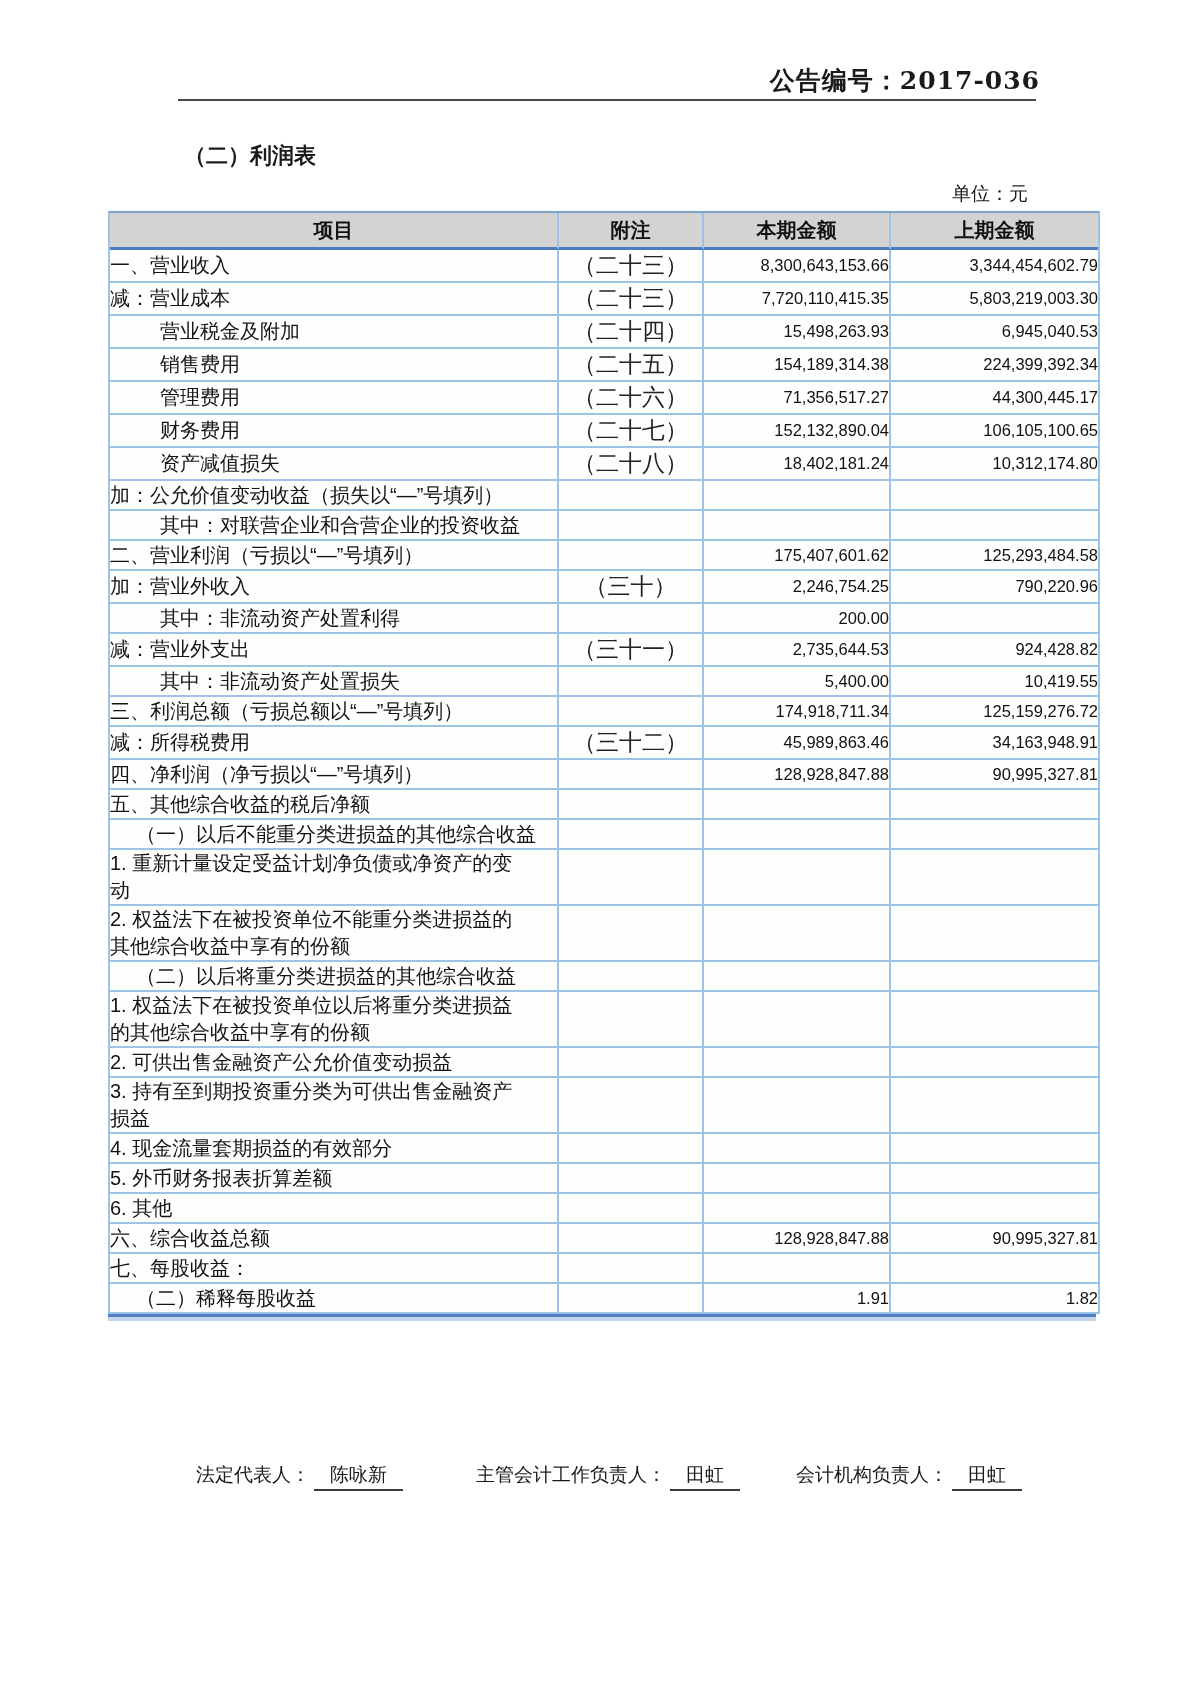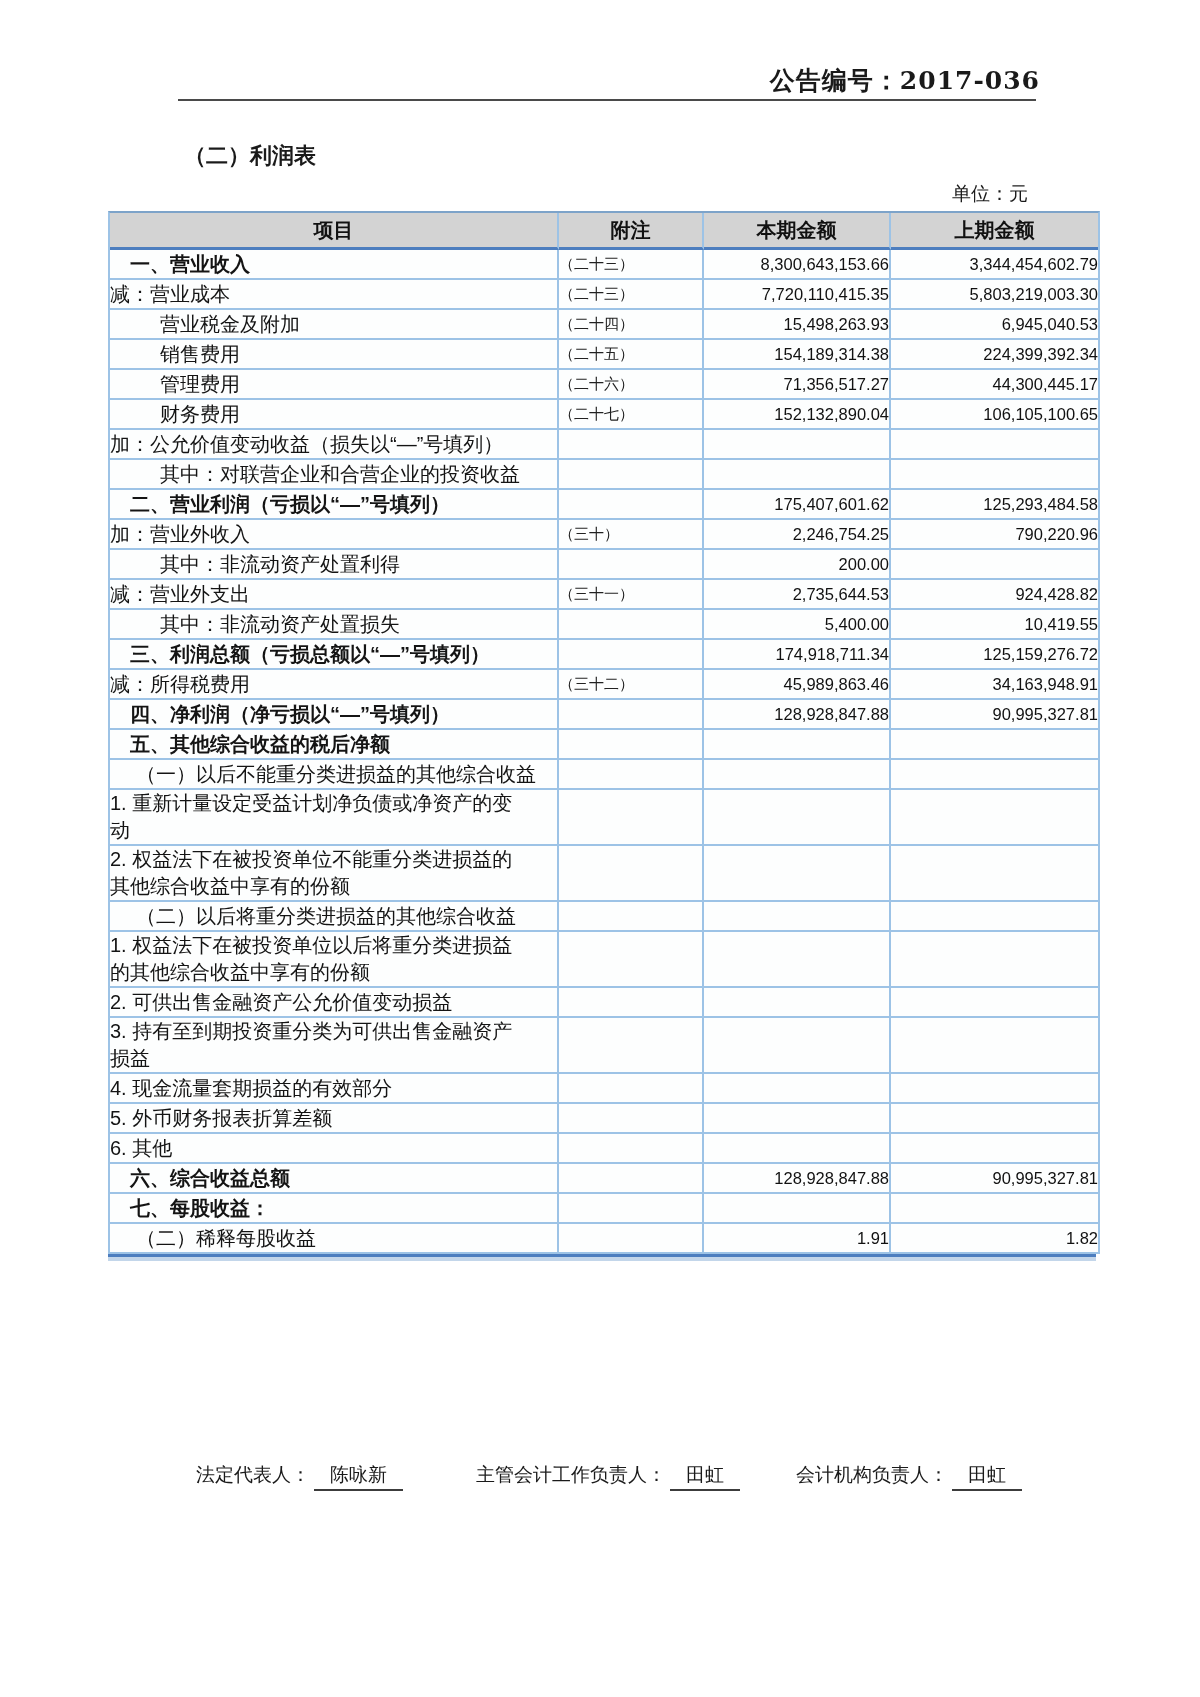--- a/index.html
+++ b/index.html
@@ -43,22 +43,22 @@
     border-right:2px solid #9dc3e6; padding:0;
   }
   table.income td:last-child { border-right:0; }
   td.c-item {
     background:#d3d3d3; border-bottom:2px solid #ffffff;
     font-size:20px; line-height:27px; padding:1px 8px 1px 12px;
     color:#141414; overflow:hidden; white-space:normal;
   }
   td.c-item.ind1 { padding-left:26px; }
   td.c-item.ind2 { padding-left:50px; }
-  tr.bold td.c-item { font-weight:bold;padding-left:20px; }
-  td.c-note { font-size:15px; color:#222; }
+  tr.bold td.c-item { font-weight:normal; }
+  td.c-note { text-align:center; font-size:23px; color:#222; }
   td.c-num  { text-align:right; font-size:16.5px; padding-right:9px; color:#111;
               font-family:"Liberation Sans","DejaVu Sans",sans-serif; }
   .table-bottom-band { height:3px; background:#4d7ebf; }
   .table-bottom-shadow { height:4px; background:#c3d6ea; }
   .footer-signatures {
     position:absolute; top:1462px; left:108px; width:988px; font-size:19px;
   }
   .signer { position:absolute; white-space:nowrap; }
   .signer-name {
     display:inline-block; border-bottom:2px solid #3c3c3c;
@@ -123,20 +123,26 @@
           <td class="c-num">71,356,517.27</td>
           <td class="c-num">44,300,445.17</td>
         </tr>
         <tr>
           <td class="c-item ind2">财务费用</td>
           <td class="c-note">（二十七）</td>
           <td class="c-num">152,132,890.04</td>
           <td class="c-num">106,105,100.65</td>
         </tr>
         <tr>
+          <td class="c-item ind2">资产减值损失</td>
+          <td class="c-note">（二十八）</td>
+          <td class="c-num">18,402,181.24</td>
+          <td class="c-num">10,312,174.80</td>
+        </tr>
+        <tr>
           <td class="c-item">加：公允价值变动收益（损失以“—”号填列）</td>
           <td class="c-note"></td>
           <td class="c-num"></td>
           <td class="c-num"></td>
         </tr>
         <tr>
           <td class="c-item ind2">其中：对联营企业和合营企业的投资收益</td>
           <td class="c-note"></td>
           <td class="c-num"></td>
           <td class="c-num"></td>

